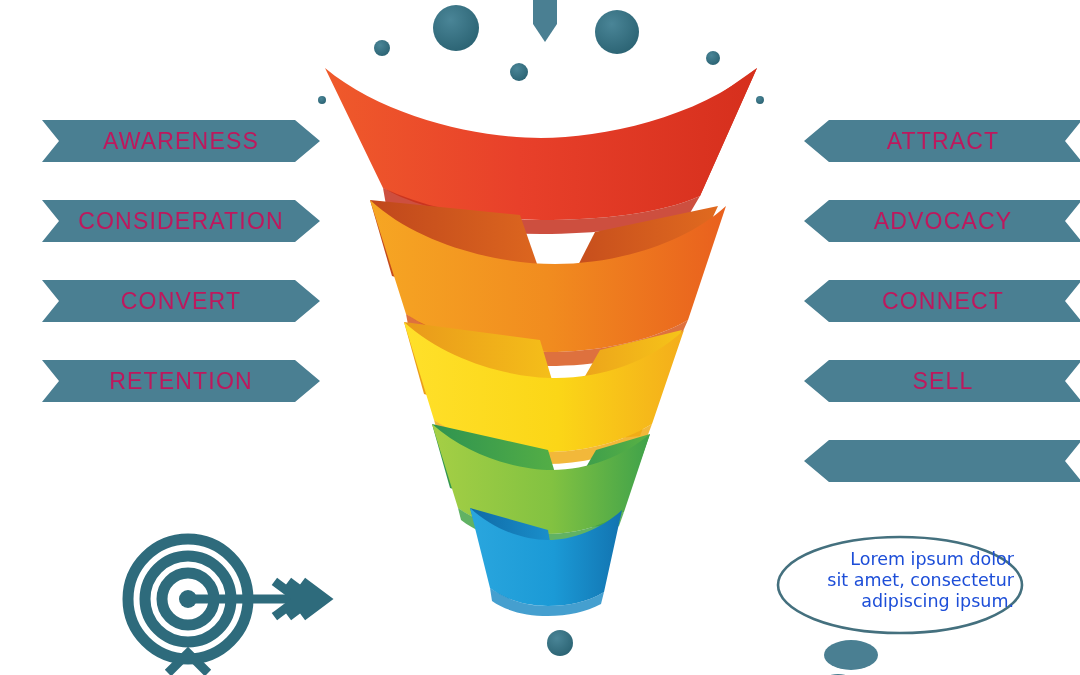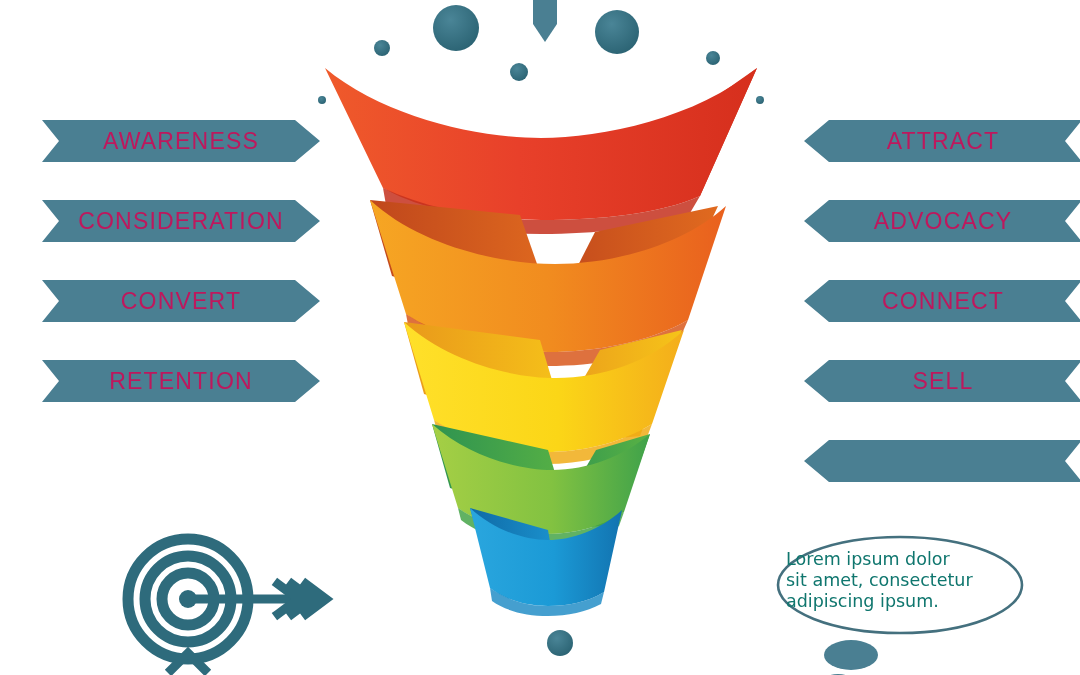--- a/index.html
+++ b/index.html
@@ -20,21 +20,21 @@
     font-family:"Liberation Sans", sans-serif;
   }
 
   .left-col{position:absolute;left:42px;top:120px;}
   .right-col{position:absolute;left:804px;top:120px;}
   .row-gap{margin-bottom:38px;}
 
   svg{display:block;overflow:visible;}
   .bubble-text{
     position:absolute;left:786px;top:549px;width:228px;
-    text-align:left;color:#0f766e;font-size:17.5px;line-height:21px;
+    text-align:right;color:#1d4ed8;font-size:17.5px;line-height:21px;
     font-family:"DejaVu Sans", sans-serif;
   }
   .bubble-text span{display:block;}
 </style>
 </head>
 <body>
 
 <div id="stage">
 
   <svg width="1080" height="675" viewBox="0 0 1080 675" style="position:absolute;left:0;top:0;">

